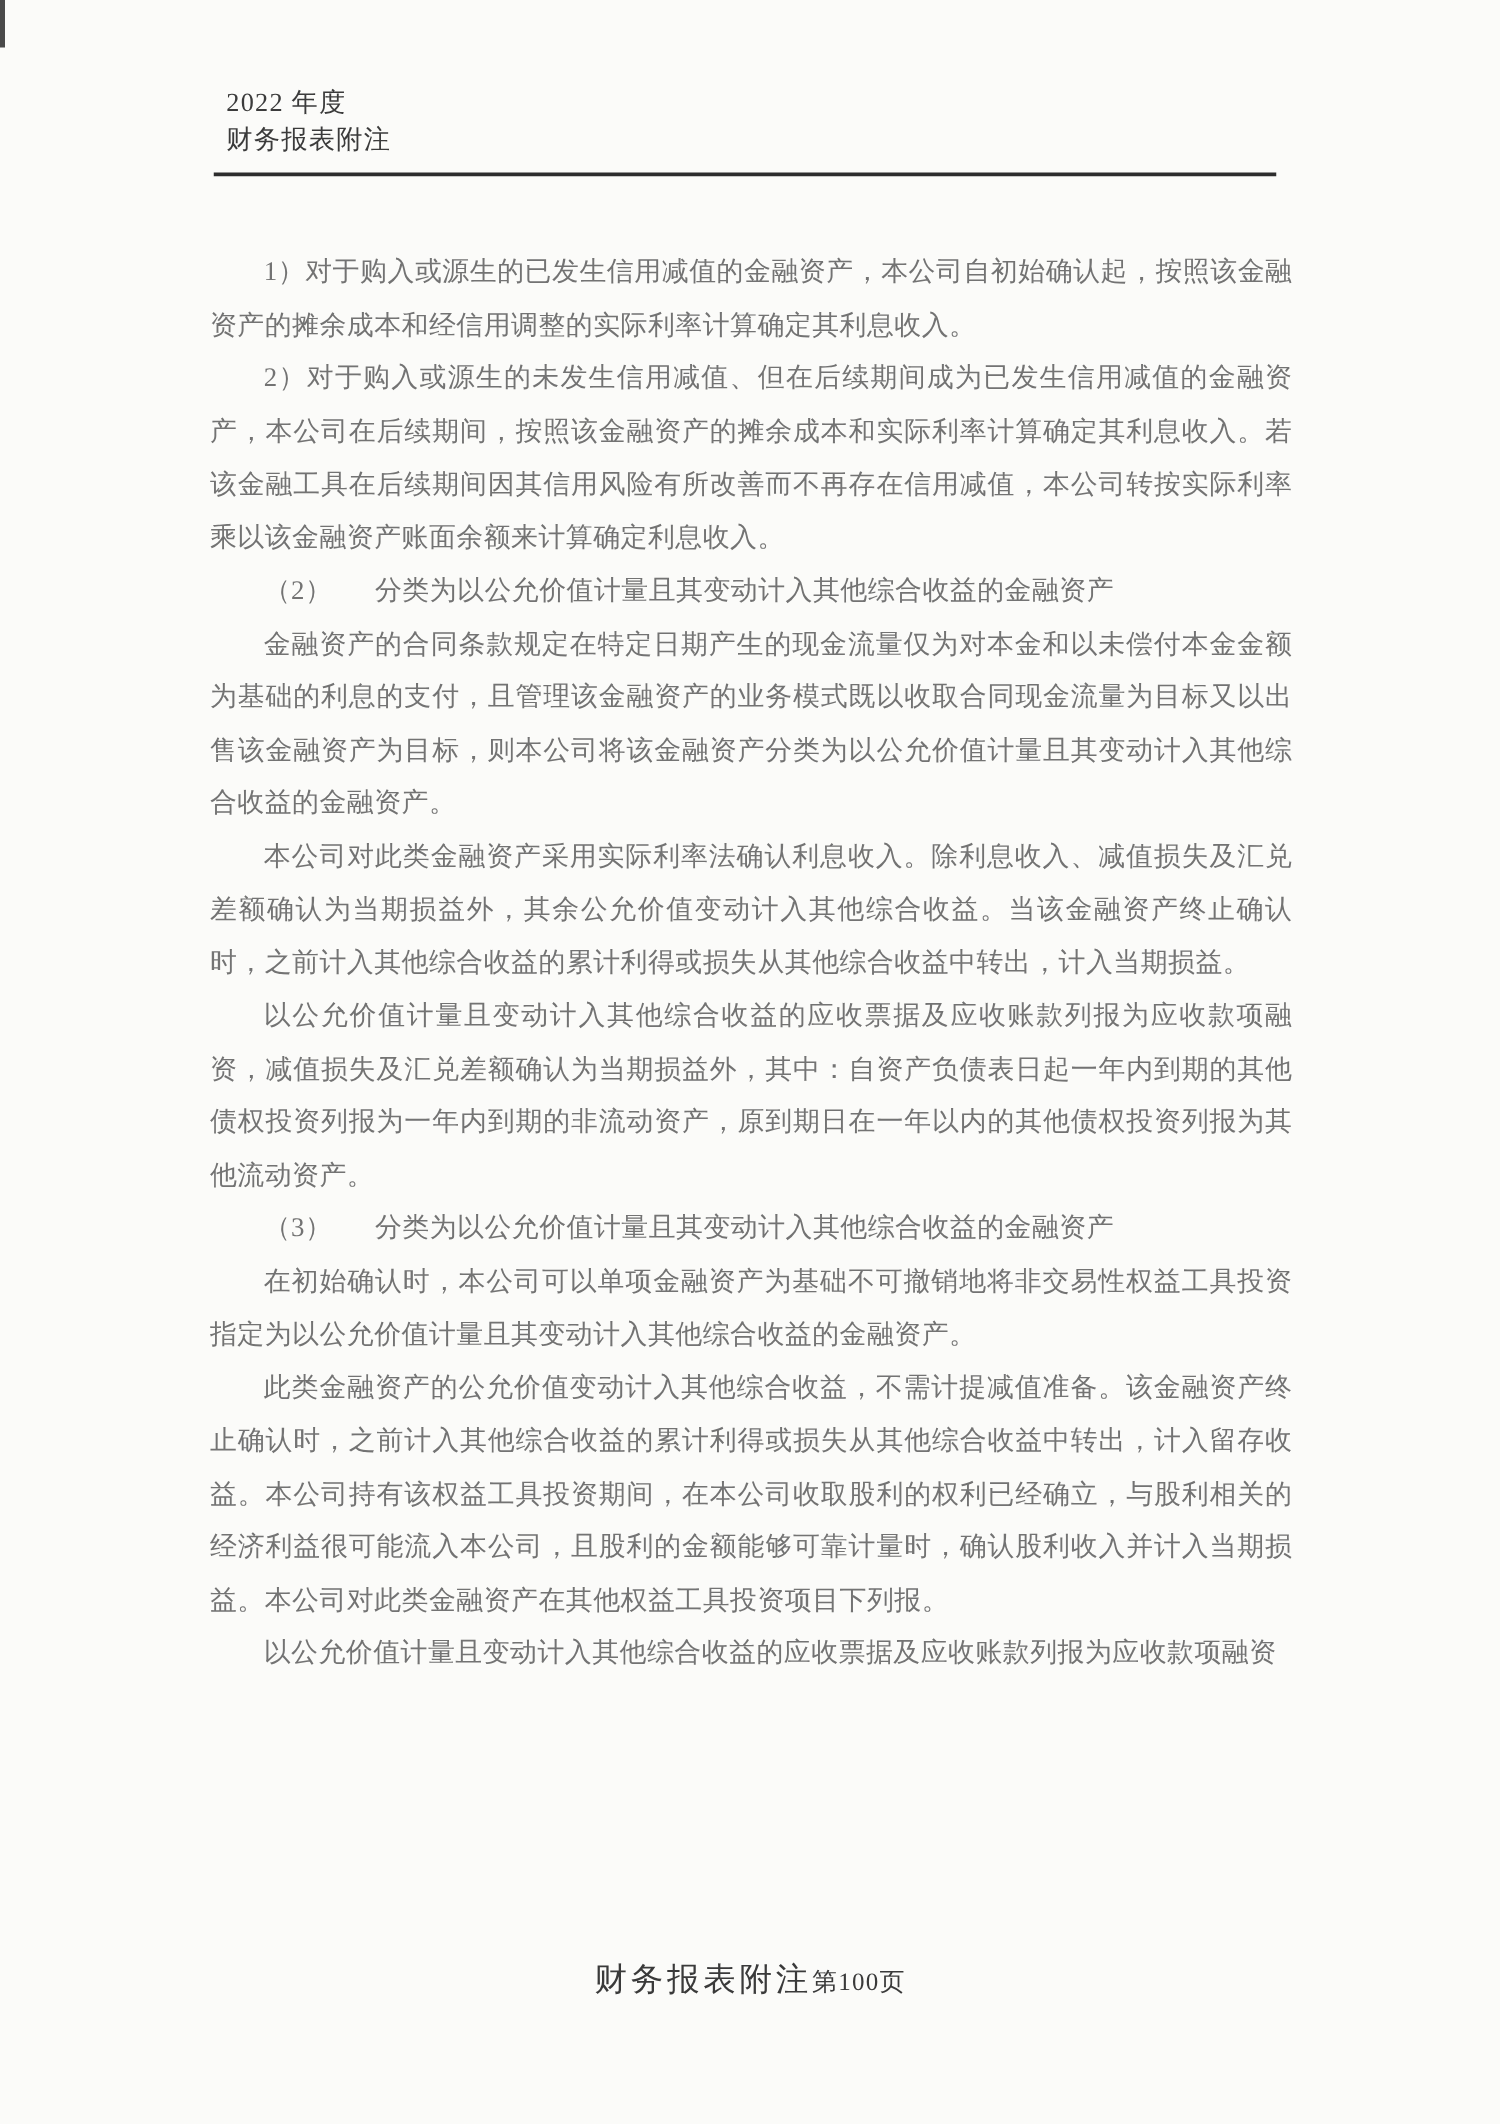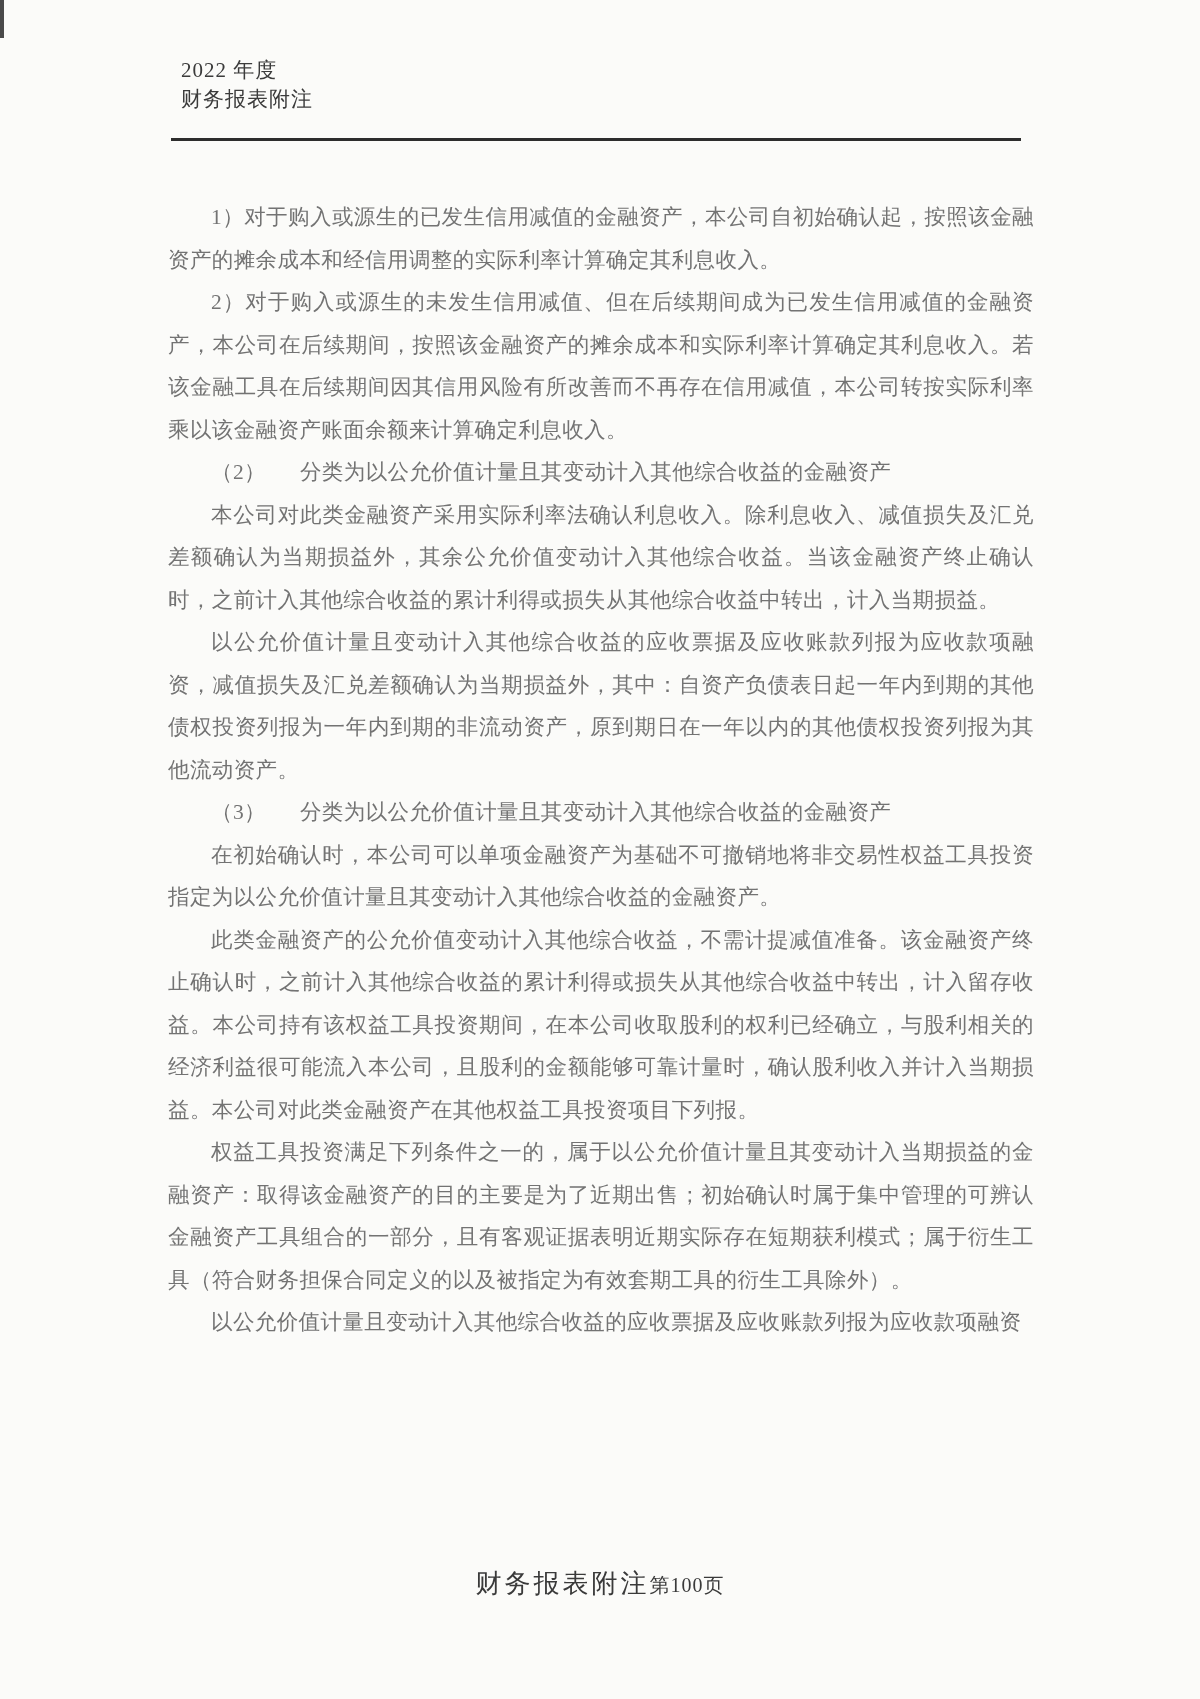--- a/index.html
+++ b/index.html
@@ -10,21 +10,21 @@
     font-family: "Liberation Serif", "DejaVu Serif", serif;
     color: #2e2e2e;
     overflow: hidden;
   }
   .scan-sliver {
     position: absolute; left: 0; top: 0;
     width: 4px; height: 38px;
     background: #4a4a4a;
   }
   .page-header {
-    position: absolute; left: 181px; top: 56px;
+    position: absolute; left: 181px; top: 68px;
     font-size: 21px; line-height: 29px;
     color: #3b3b3b;
     letter-spacing: 1px;
     filter: blur(0.3px);
   }
   .header-rule {
     position: absolute; left: 171px; top: 138px;
     width: 850px; height: 3px;
     background: #2d2d2d;
   }
@@ -61,25 +61,25 @@
   <div>财务报表附注</div>
 </header>
 
 <div class="header-rule"></div>
 
 <main class="document-body">
   <div>
       <p class="para">1）对于购入或源生的已发生信用减值的金融资产，本公司自初始确认起，按照该金融资产的摊余成本和经信用调整的实际利率计算确定其利息收入。</p>
       <p class="para">2）对于购入或源生的未发生信用减值、但在后续期间成为已发生信用减值的金融资产，本公司在后续期间，按照该金融资产的摊余成本和实际利率计算确定其利息收入。若该金融工具在后续期间因其信用风险有所改善而不再存在信用减值，本公司转按实际利率乘以该金融资产账面余额来计算确定利息收入。</p>
       <p class="heading"><span class="h-num">（2）</span><span class="h-title">分类为以公允价值计量且其变动计入其他综合收益的金融资产</span></p>
+      <p class="para">金融资产的合同条款规定在特定日期产生的现金流量仅为对本金和以未偿付本金金额为基础的利息的支付，且管理该金融资产的业务模式既以收取合同现金流量为目标又以出售该金融资产为目标，则本公司将该金融资产分类为以公允价值计量且其变动计入其他综合收益的金融资产。</p>
       <p class="para">本公司对此类金融资产采用实际利率法确认利息收入。除利息收入、减值损失及汇兑差额确认为当期损益外，其余公允价值变动计入其他综合收益。当该金融资产终止确认时，之前计入其他综合收益的累计利得或损失从其他综合收益中转出，计入当期损益。</p>
       <p class="para">以公允价值计量且变动计入其他综合收益的应收票据及应收账款列报为应收款项融资，减值损失及汇兑差额确认为当期损益外，其中：自资产负债表日起一年内到期的其他债权投资列报为一年内到期的非流动资产，原到期日在一年以内的其他债权投资列报为其他流动资产。</p>
       <p class="heading"><span class="h-num">（3）</span><span class="h-title">分类为以公允价值计量且其变动计入其他综合收益的金融资产</span></p>
       <p class="para">在初始确认时，本公司可以单项金融资产为基础不可撤销地将非交易性权益工具投资指定为以公允价值计量且其变动计入其他综合收益的金融资产。</p>
       <p class="para">此类金融资产的公允价值变动计入其他综合收益，不需计提减值准备。该金融资产终止确认时，之前计入其他综合收益的累计利得或损失从其他综合收益中转出，计入留存收益。本公司持有该权益工具投资期间，在本公司收取股利的权利已经确立，与股利相关的经济利益很可能流入本公司，且股利的金额能够可靠计量时，确认股利收入并计入当期损益。本公司对此类金融资产在其他权益工具投资项目下列报。</p>
-      <p class="para">权益工具投资满足下列条件之一的，属于以公允价值计量且其变动计入当期损益的金融资产：取得该金融资产的目的主要是为了近期出售；初始确认时属于集中管理的可辨认金融资产工具组合的一部分，且有客观证据表明近期实际存在短期获利模式；属于衍生工具（符合财务担保合同定义的以及被指定为有效套期工具的衍生工具除外）。</p>
       <p class="para">以公允价值计量且变动计入其他综合收益的应收票据及应收账款列报为应收款项融资</p>
     </div>
 </main>
 
 <footer class="page-footer">
   <span class="footer-title">财务报表附注</span><span class="footer-page">第100页</span>
 </footer>
 
 </body></html>

